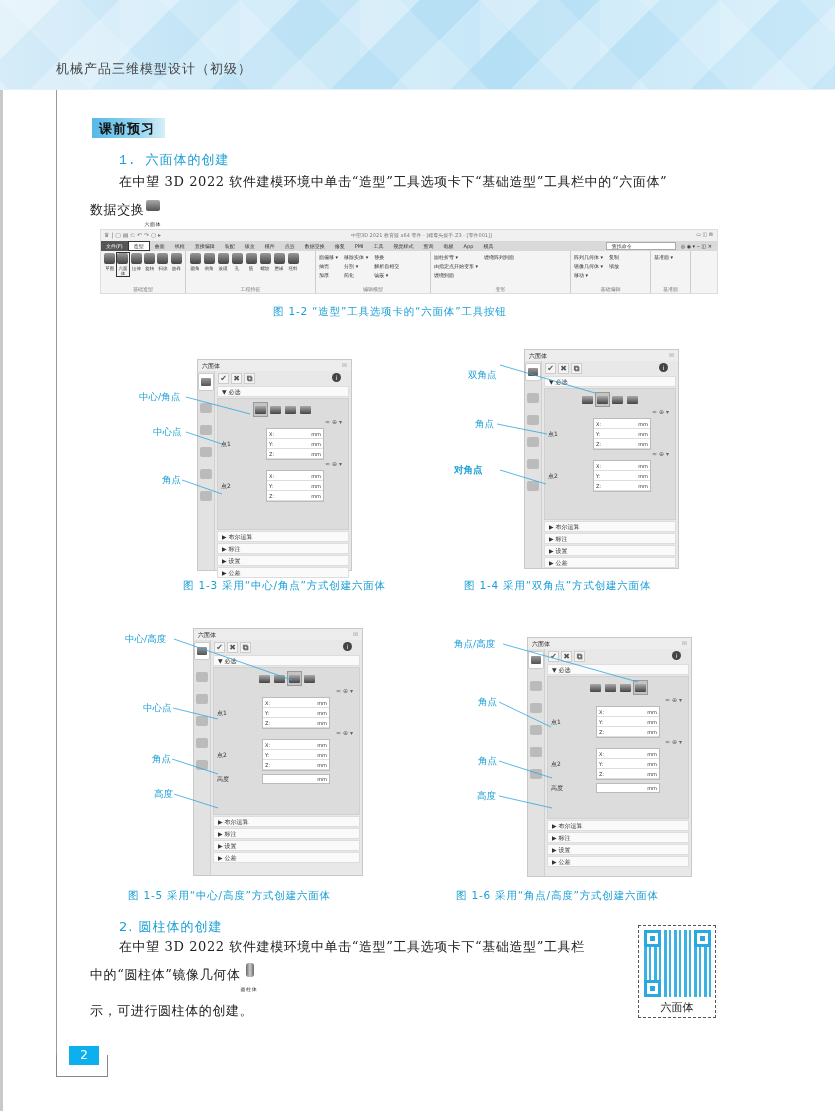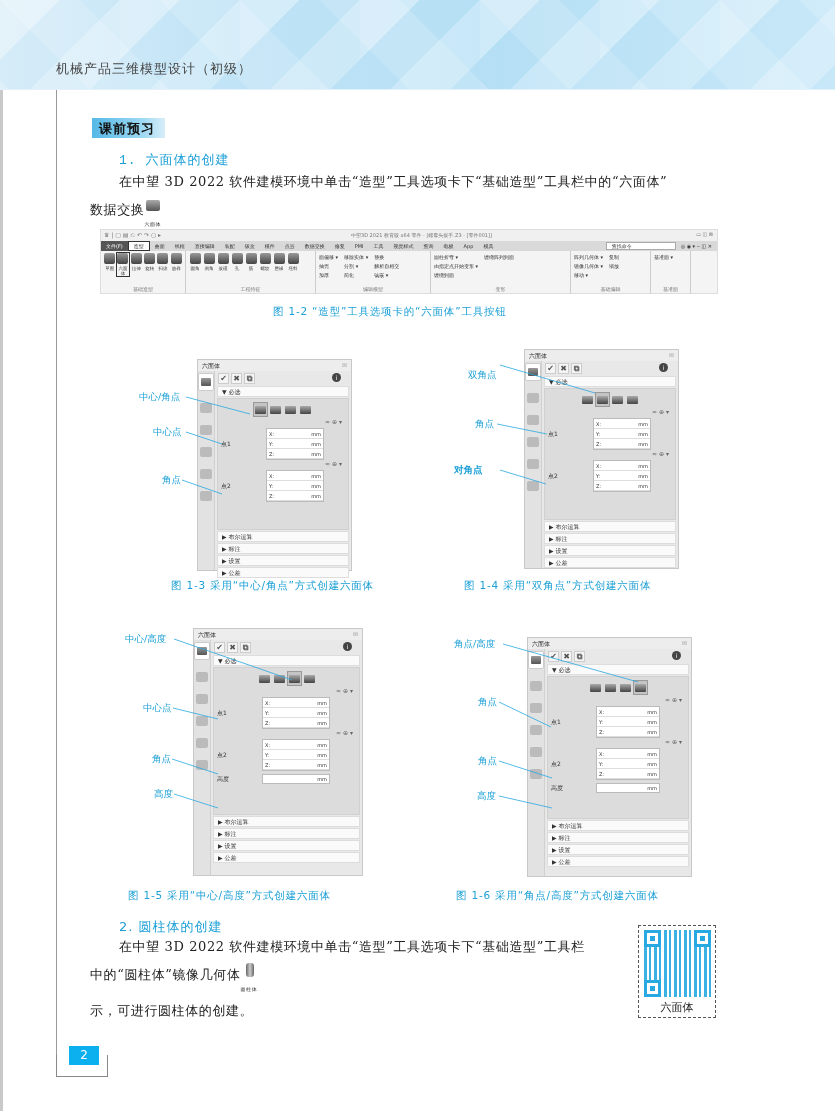--- a/index.html
+++ b/index.html
@@ -299,21 +299,21 @@
     </div>
     <div class="sec">▶ 布尔运算</div>
     <div class="sec">▶ 标注</div>
     <div class="sec">▶ 设置</div>
     <div class="sec">▶ 公差</div>
   </div>
 </div>
 <div class="callout" style="left:139px; top:391px;">中心/角点</div>
 <div class="callout" style="left:153px; top:426px;">中心点</div>
 <div class="callout" style="left:162px; top:474px;">角点</div>
-<div class="caption" style="left:128px; top:579px;padding-left:43px;">图 1-3  采用“中心/角点”方式创建六面体</div>
+<div class="caption" style="left:140px; top:579px;padding-left:43px;">图 1-3  采用“中心/角点”方式创建六面体</div>
 
 <div class="dlg" style="left:524px; top:349px; height:220px;">
   <div class="dt"><span>六面体</span><span class="x">⊠</span></div>
   <div class="side">
       <div class="si first"></div>
       <div class="si"></div>
       <div class="si"></div>
       <div class="si"></div>
       <div class="si"></div>
       <div class="si"></div>

